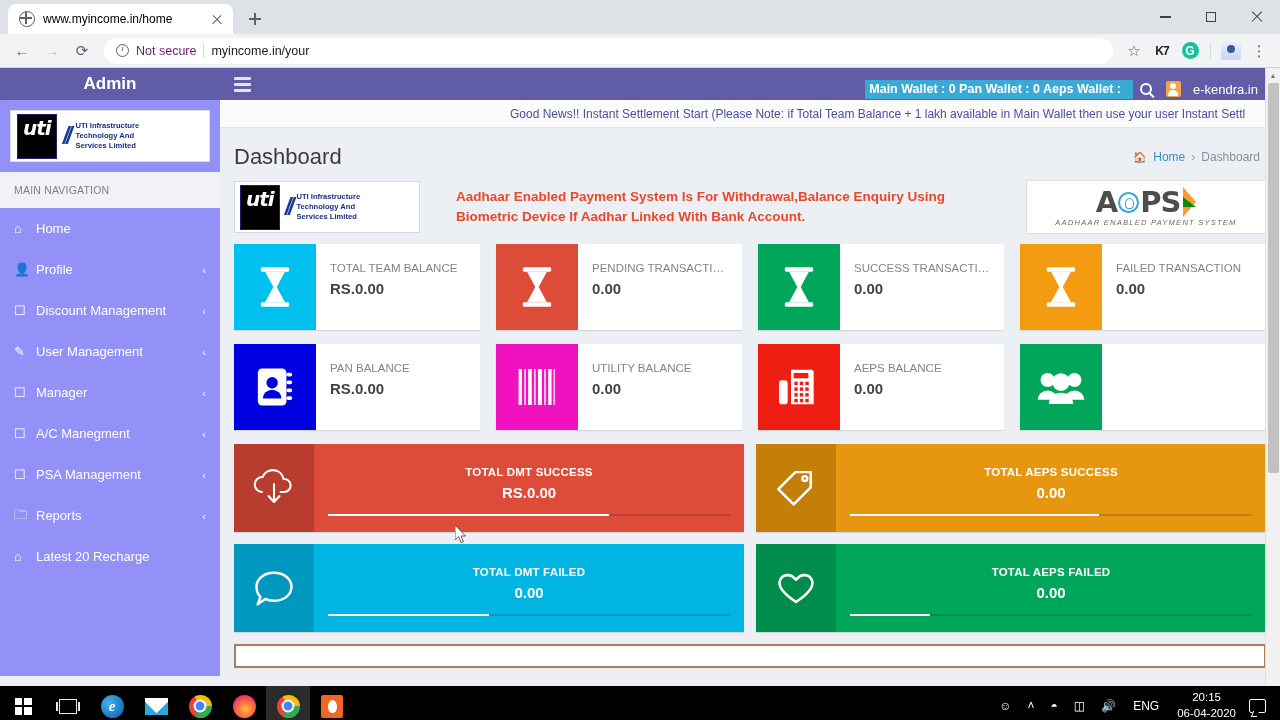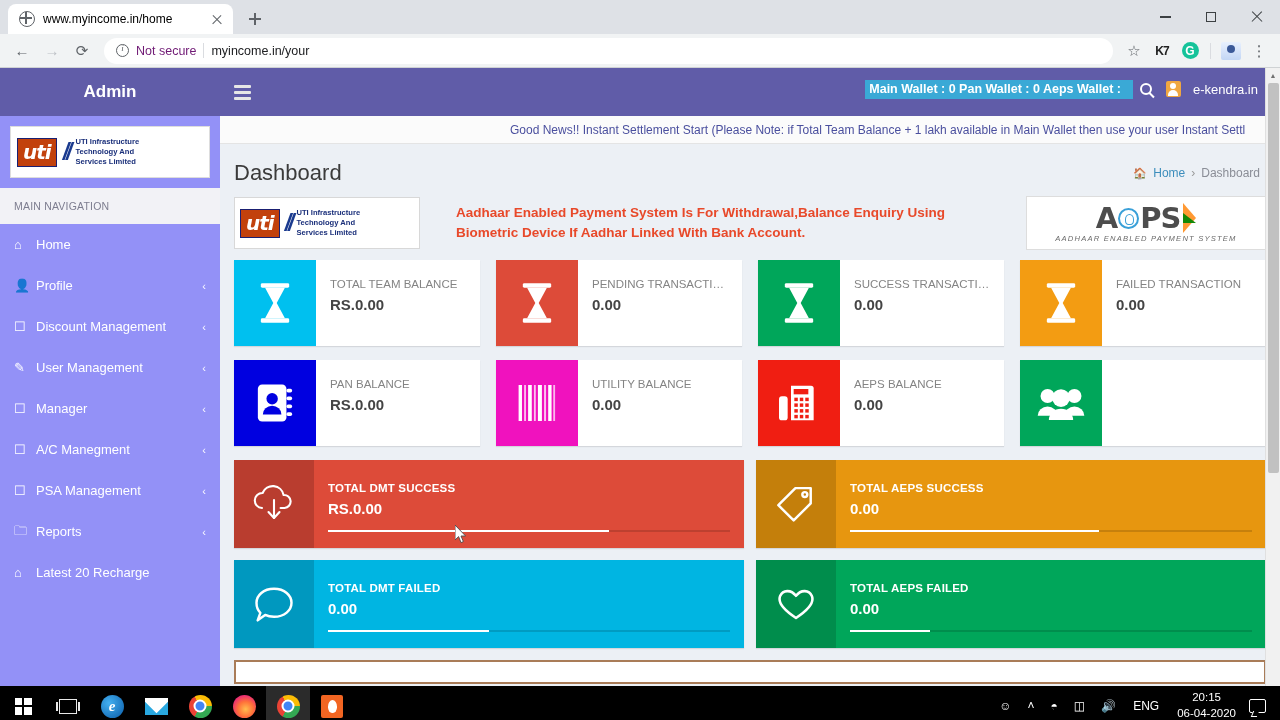--- a/index.html
+++ b/index.html
@@ -159,21 +159,21 @@
   .app-viewport {
     position: relative;
     width: 1280px;
     height: 618px;
     background: #ecf0f5;
     overflow: hidden;
   }
 
   
   .app-header {
-    height: 48px; display: flex;
+    height: 32px; display: flex;
     background: #605ca8;
   }
   .brand {
     width: 220px; flex: 0 0 220px;
     background: #605ca8;
     color: #ffffff; font-size: 17px; font-weight: bold;
     display: flex; align-items: center; justify-content: center;
   }
   .navbar {
     flex: 1; background: #605ca8;
@@ -238,26 +238,26 @@
   }
   .logo-box {
     margin: 10px 10px 0 10px;
     background: #ffffff;
     border: 1px solid #ddd;
     height: 52px;
     display: flex; align-items: center;
     padding: 4px 6px; gap: 4px;
   }
   .uti-mark {
-    background: #c2410c;
+    background: #000000;
     color: #ffffff;
     font-weight: bold;
     font-size: 20px;
     font-style: italic;
-    padding: 1px 5px 2px 5px;
+    padding: 1px 5px 18px 5px;
     letter-spacing: -1px;
     font-family: "DejaVu Sans", sans-serif;
     border: 1px solid #1a1f71;
   }
   .uti-slash {
     color: #1a3a8f; font-size: 23px;
     font-weight: bold; font-style: italic;
     letter-spacing: -3px; margin: 0 2px;
   }
   .uti-words {
@@ -415,21 +415,21 @@
     text-transform: uppercase;
     white-space: nowrap; overflow: hidden;
     text-overflow: ellipsis; display: block;
   }
   .ib-number {
     font-size: 15px; font-weight: bold;
     color: #444; margin-top: 6px; display: block;
   }
 
   
-  .big-row { display: flex; gap: 12px; margin-bottom: 12px; }
+  .big-row { display: flex; gap: 12px; margin-bottom: 12px; text-align: center; }
   .big-box {
     flex: 1; height: 88px;
     display: flex; position: relative;
     color: #ffffff;
     box-shadow: 0 1px 1px rgba(0,0,0,0.1);
   }
   .bb-icon {
     width: 80px; flex: 0 0 80px;
     display: flex; align-items: center; justify-content: center;
   }

